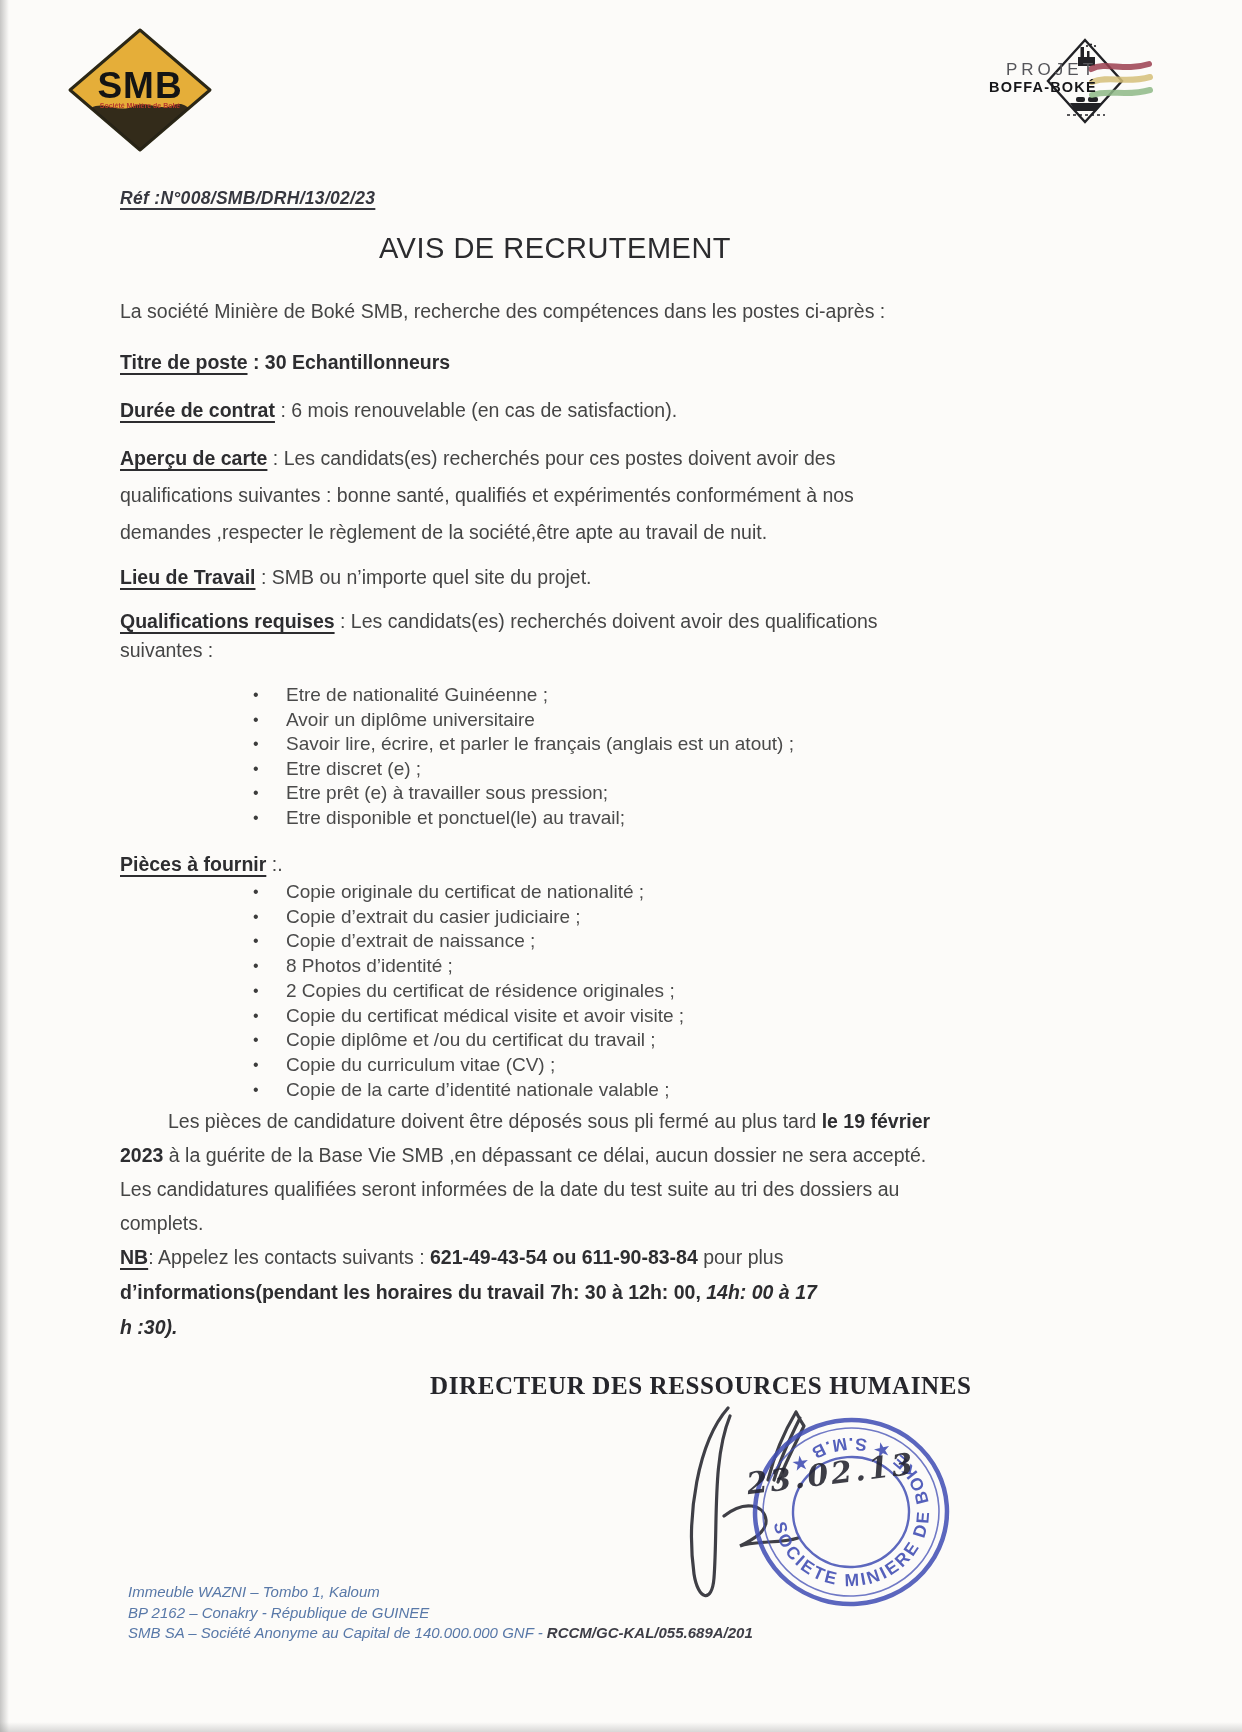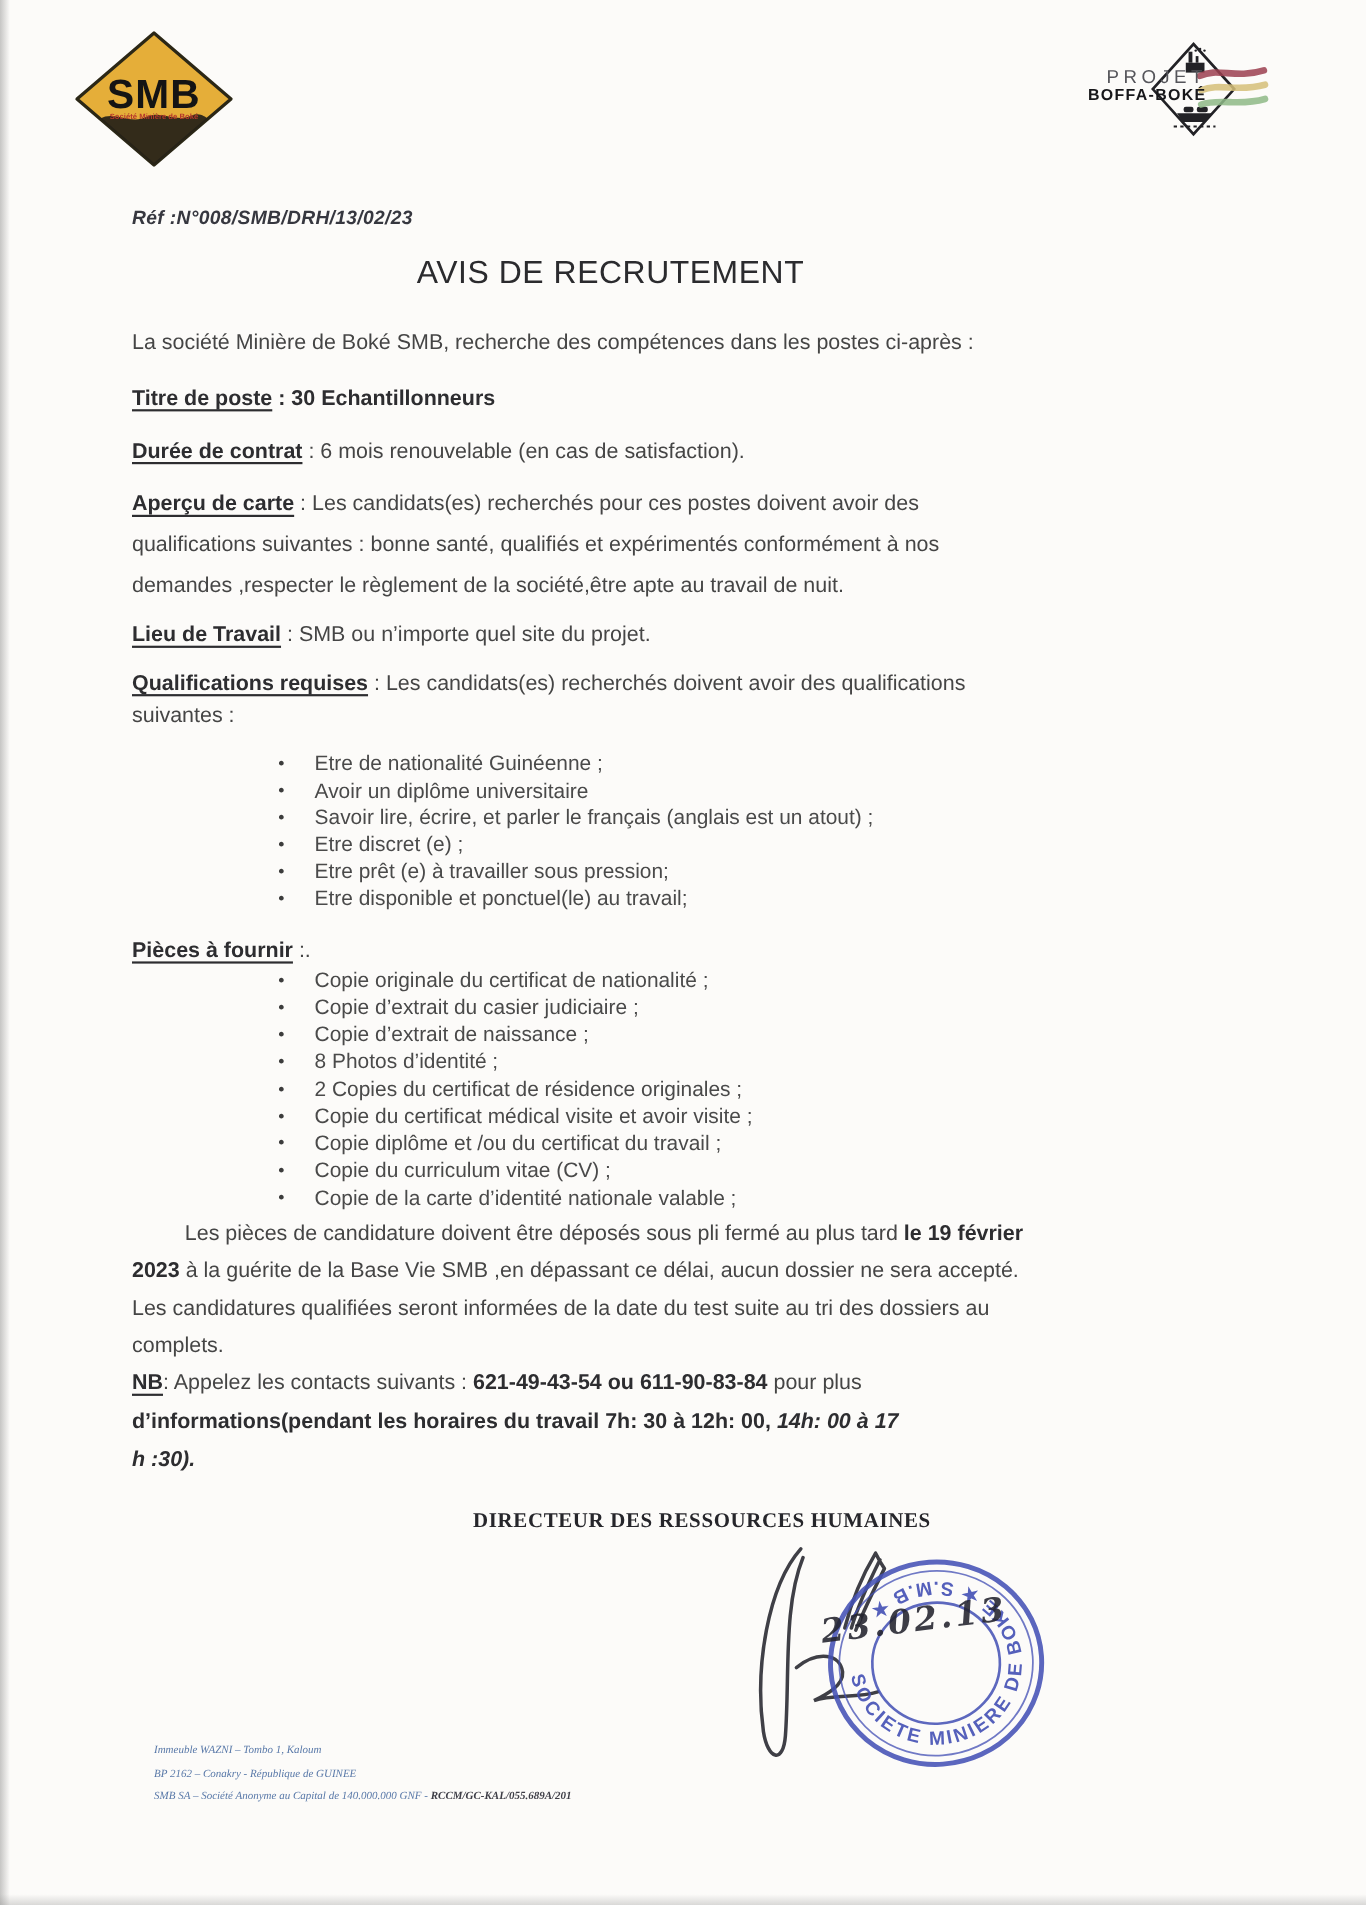--- a/index.html
+++ b/index.html
@@ -15,51 +15,51 @@
     background:linear-gradient(to top,rgba(140,140,140,.32),rgba(255,255,255,0));}
 
   
   .smb-logo{position:absolute;left:58px;top:26px;}
   .projet-logo{position:absolute;left:995px;top:32px;}
   .projet-line1{position:absolute;left:1006px;top:60px;font-size:17px;letter-spacing:4px;
     color:#55555a;font-weight:500;}
   .projet-line2{position:absolute;left:989px;top:79px;font-size:14.5px;letter-spacing:1.2px;
     color:#17171a;font-weight:700;}
   .ref{position:absolute;left:120px;top:188px;font-size:17.5px;font-weight:700;font-style:italic;
-    color:#36373f;text-underline-offset:4px;text-decoration-thickness:1.6px;
+    color:#36373f;text-decoration:underline;text-underline-offset:4px;text-decoration-thickness:1.6px;
     letter-spacing:.3px;}
   .doc-title{position:absolute;left:0;top:232px;width:1110px;text-align:center;
     font-size:29px;font-weight:400;letter-spacing:.5px;color:#2b2b2e;}
 
   
   .content{position:absolute;left:120px;top:282px;width:1016px;}
   .p{white-space:pre-wrap;font-size:19.5px;line-height:28px;color:#454545;margin:0;}
   .lbl{font-weight:700;color:#2d2d30;text-decoration:underline;text-underline-offset:4px;
     text-decoration-thickness:1.7px;}
   .b{font-weight:700;color:#2d2d30;}
   .bi{font-weight:700;font-style:italic;color:#2d2d30;}
   .blist{margin:0;padding:0;list-style:none;}
   .bitem{display:flex;font-size:19px;line-height:24.5px;color:#4a4a4a;}
   .blt{width:33px;flex:0 0 33px;font-size:16px;color:#3c3c3c;}
   .closing{text-indent:48px;line-height:34px;}
   .nb{line-height:35px;}
 
   
   .hr-title{position:absolute;left:430px;top:1372px;
     font-family:"Liberation Serif","DejaVu Serif",serif;
-    font-weight:700;font-size:19px;letter-spacing:.6px;color:#26262b;}
+    font-weight:700;font-size:25px;letter-spacing:.6px;color:#26262b;}
   .signature-svg{position:absolute;left:628px;top:1396px;}
   .stamp-svg{position:absolute;left:742px;top:1414px;transform:rotate(-4deg);opacity:.95;}
   .hand-date{position:absolute;left:746px;top:1456px;
     font-family:"DejaVu Serif","Liberation Serif",serif;font-style:italic;font-weight:600;
     font-size:30px;letter-spacing:3px;color:#23232e;transform:rotate(-7deg);opacity:.88;}
 
   
-  .footer{position:absolute;left:140px;top:1582px;font-size:10px;line-height:20.5px;
-    font-style:italic;font-weight:500;color:#5878a8;font-family:Liberation Serif, serif;}
+  .footer{position:absolute;left:128px;top:1582px;font-size:15px;line-height:20.5px;
+    font-style:italic;font-weight:500;color:#5878a8;}
   .footer .dark{font-weight:700;color:#3d3d46;}
 </style>
 </head>
 <body>
 
 <div class="edge-left"></div>
 <div class="edge-bottom"></div>
 
 <svg class="smb-logo" width="164" height="134" viewBox="0 0 164 134">
   <defs>

